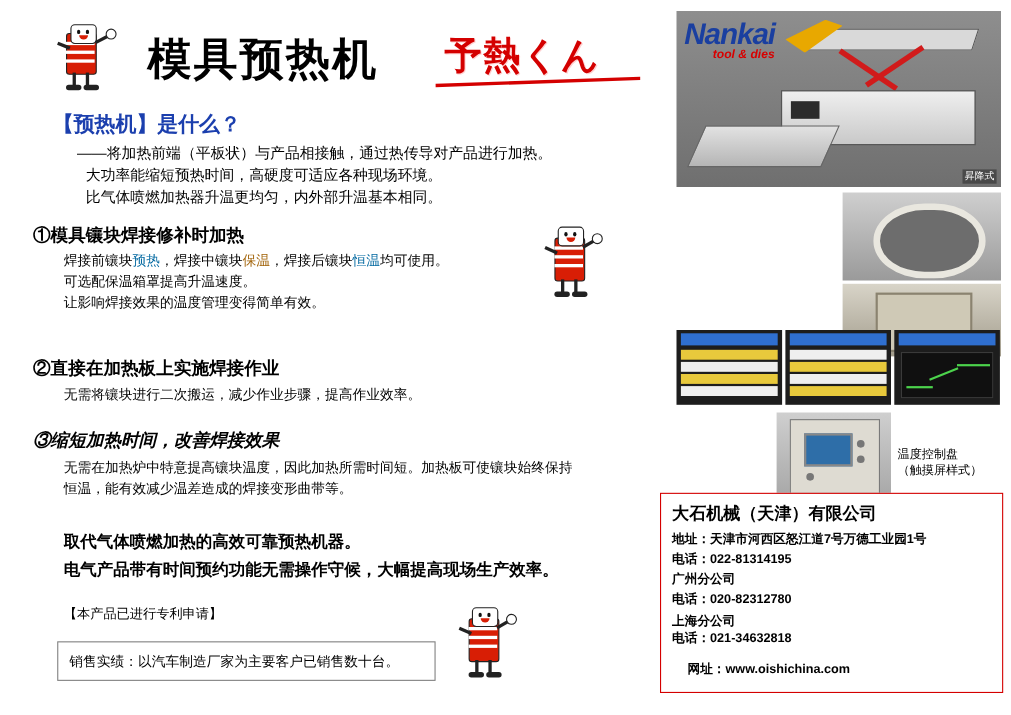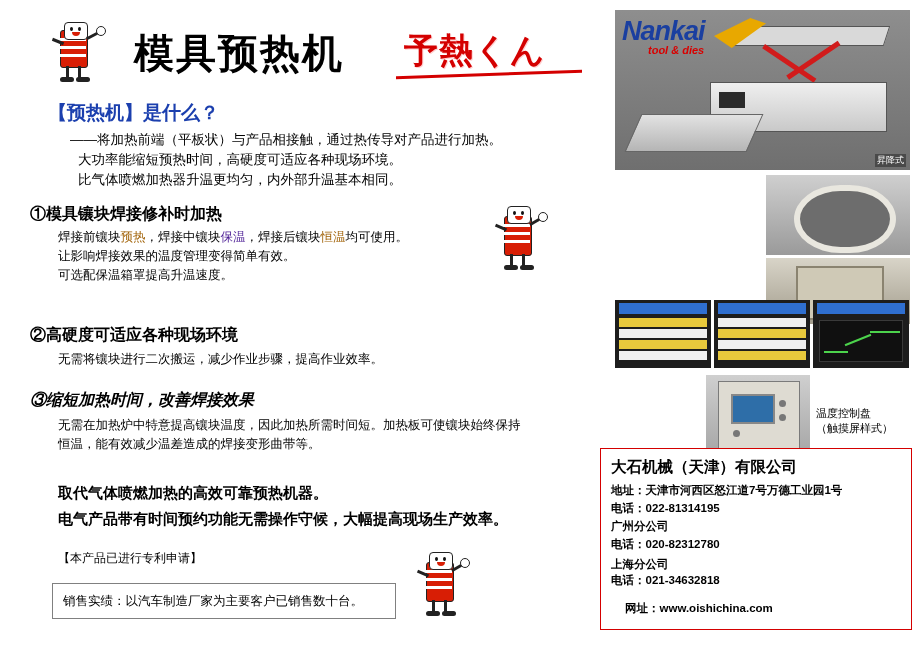--- a/index.html
+++ b/index.html
@@ -96,22 +96,22 @@
   .body-txt {
     position: absolute;
     font-size: 12.5px;
     line-height: 19px;
     color: #000;
   }
   .b1 { left: 58px; top: 228px; width: 420px; }
   .b2 { left: 58px; top: 350px; width: 460px; }
   .b3 { left: 58px; top: 416px; width: 480px; }
 
-  .hl-blue  { color: #a16207; }
-  .hl-red   { color: #4c1d95; }
+  .hl-blue  { color: #0369a1; }
+  .hl-red   { color: #a16207; }
 
   .tagline {
     position: absolute;
     left: 58px; top: 480px;
     width: 520px;
     font-size: 15px;
     line-height: 26px;
     font-weight: bold;
   }
   .patent {
@@ -434,43 +434,43 @@
       <div>——将加热前端（平板状）与产品相接触，通过热传导对产品进行加热。</div>
       <div class="l2">大功率能缩短预热时间，高硬度可适应各种现场环境。</div>
       <div class="l3">比气体喷燃加热器升温更均匀，内外部升温基本相同。</div>
     </div>
 
     <div class="sec sec1"><span>①</span><span>模具镶块焊接修补时加热</span></div>
     <div class="body-txt b1">
       <div>
         <span>焊接前镶块</span><span class="hl-blue">预热</span><span>，焊接中镶块</span><span class="hl-red">保温</span><span>，焊接后镶块</span><span class="hl-blue">恒温</span><span>均可使用。</span>
       </div>
+      <div>可选配保温箱罩提高升温速度。</div>
       <div>让影响焊接效果的温度管理变得简单有效。</div>
-      <div>可选配保温箱罩提高升温速度。</div>
     </div>
 
     <div class="m-wrap" style="position:absolute;left:488px;top:206px;width:62px;height:70px;">
       <div class="m-body" style="left:16px;top:10px;width:26px;height:38px;"></div>
       <div class="m-stripe" style="left:16px;top:18px;width:26px;height:3px;"></div>
       <div class="m-stripe" style="left:16px;top:26px;width:26px;height:3px;"></div>
       <div class="m-stripe" style="left:16px;top:34px;width:26px;height:3px;"></div>
       <div class="m-face" style="left:19px;top:0px;width:22px;height:16px;"></div>
       <div class="m-eye" style="left:25px;top:5px;"></div>
       <div class="m-eye" style="left:33px;top:5px;"></div>
       <div class="m-mouth" style="left:27px;top:10px;width:8px;height:4px;"></div>
       <div class="m-arm" style="left:41px;top:14px;width:13px;height:3px;transform:rotate(-30deg);"></div>
       <div class="m-glove" style="left:50px;top:6px;width:8px;height:8px;"></div>
       <div class="m-arm" style="left:7px;top:20px;width:12px;height:3px;transform:rotate(24deg);"></div>
       <div class="m-leg" style="left:22px;top:48px;width:3px;height:12px;"></div>
       <div class="m-leg" style="left:34px;top:48px;width:3px;height:12px;"></div>
       <div class="m-shoe" style="left:16px;top:59px;width:14px;height:5px;"></div>
       <div class="m-shoe" style="left:32px;top:59px;width:14px;height:5px;"></div>
     </div>
 
-    <div class="sec sec2"><span>②</span><span>高硬度可适应各种现场环境</span></div>
+    <div class="sec sec2"><span>②</span><span>直接在加热板上实施焊接作业</span></div>
     <div class="body-txt b2">
       <div>无需将镶块进行二次搬运，减少作业步骤，提高作业效率。</div>
     </div>
 
     <div class="sec sec3"><span>③</span><span>缩短加热时间，改善焊接效果</span></div>
     <div class="body-txt b3">
       <div>无需在加热炉中特意提高镶块温度，因此加热所需时间短。加热板可使镶块始终保持</div>
       <div>恒温，能有效减少温差造成的焊接变形曲带等。</div>
     </div>
 

